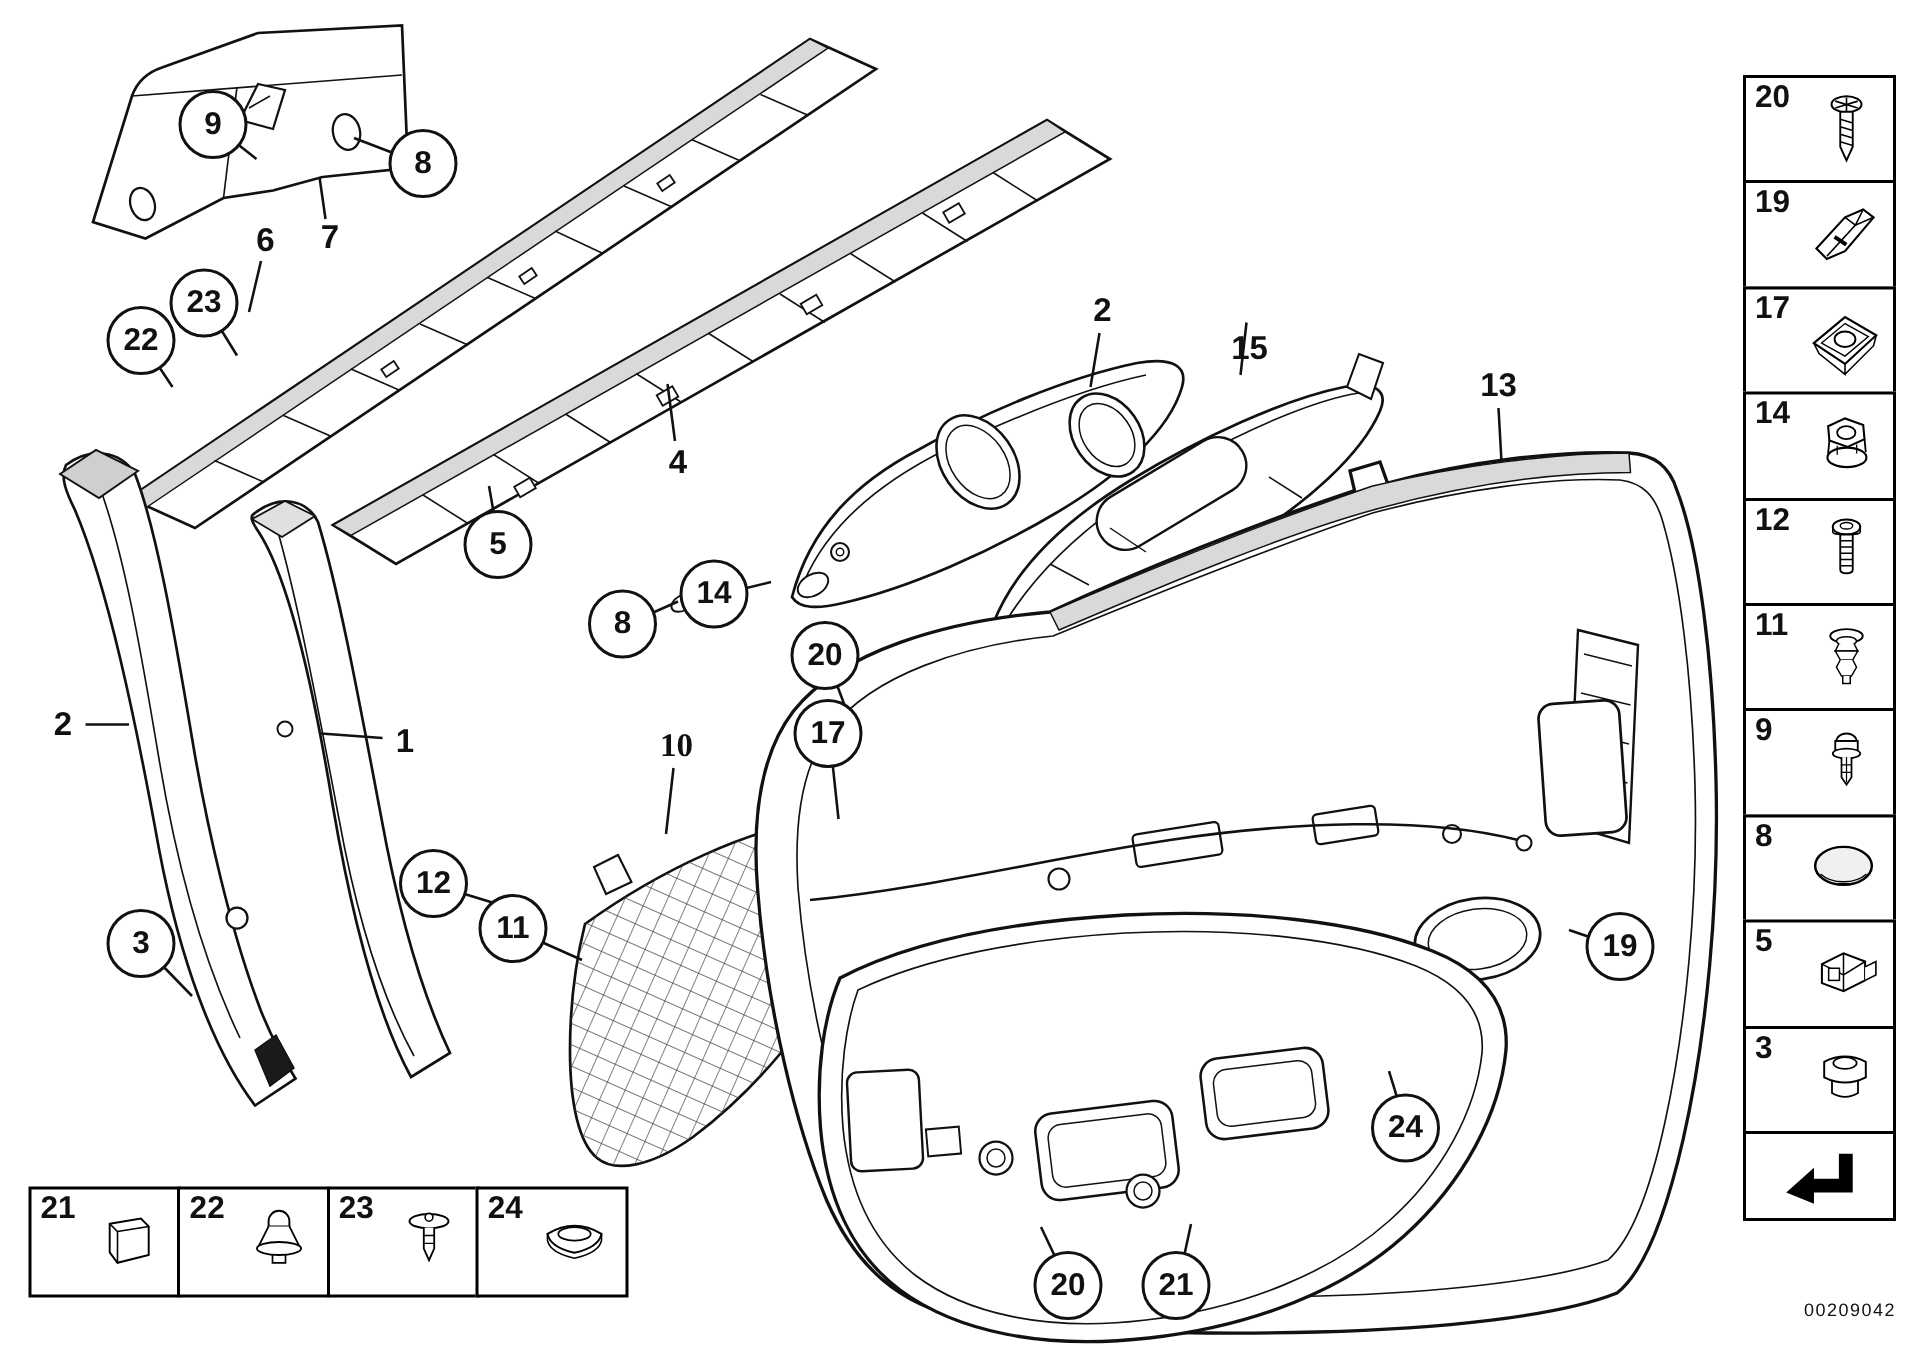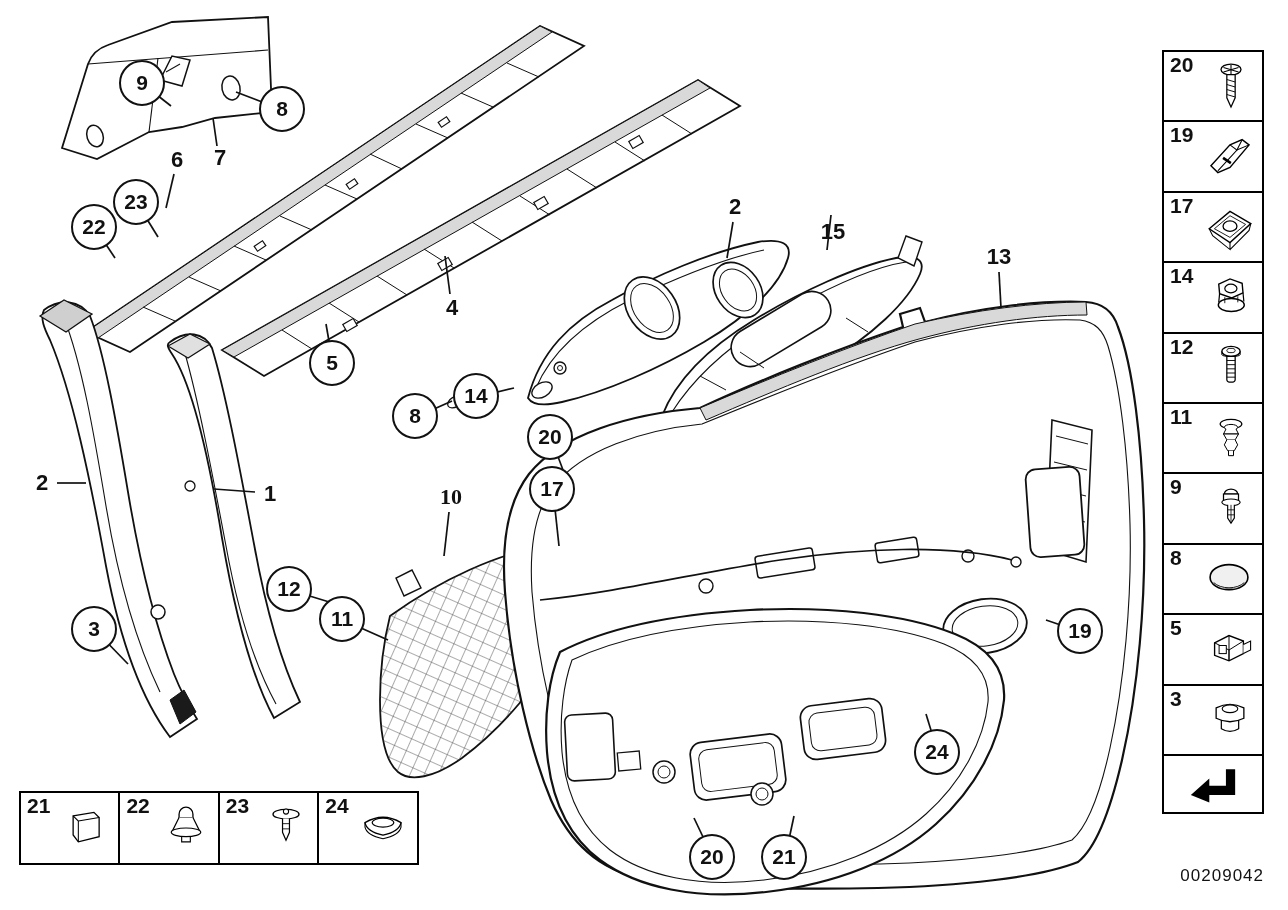--- a/index.html
+++ b/index.html
@@ -21,21 +21,21 @@
         box-sizing:border-box;display:flex;align-items:center;justify-content:flex-end;
         padding-right:6px;}
   .cell + .cell{margin-top:-2.6px;}
   .cell .num{position:absolute;top:1px;left:6px;font-weight:bold;font-size:21px;}
   .cell.arrow-cell{height:60px;justify-content:center;padding-right:0;}
   
   .bottom-row{position:absolute;left:19px;top:791px;display:flex;z-index:6;}
   .bottom-row .cell{width:102px;height:74px;}
   .bottom-row .cell + .cell{margin-top:0;margin-left:-2.6px;}
   .diagram-code{position:absolute;left:1150px;top:866px;width:114px;text-align:right;
-      font-size:17px;letter-spacing:1px;z-index:6;}
+      font-size:12px;letter-spacing:1px;z-index:6;}
 </style>
 </head>
 <body>
 
 <div class="stage">
 
   <svg id="art" class="layer" width="1288" height="910" viewBox="0 0 1288 910">
     <defs>
       <pattern id="xhatch" width="13" height="13" patternUnits="userSpaceOnUse" patternTransform="rotate(24)">
         <path d="M0 0 L0 13 M0 0 L13 0" stroke="#444" stroke-width="0.9"></path>

